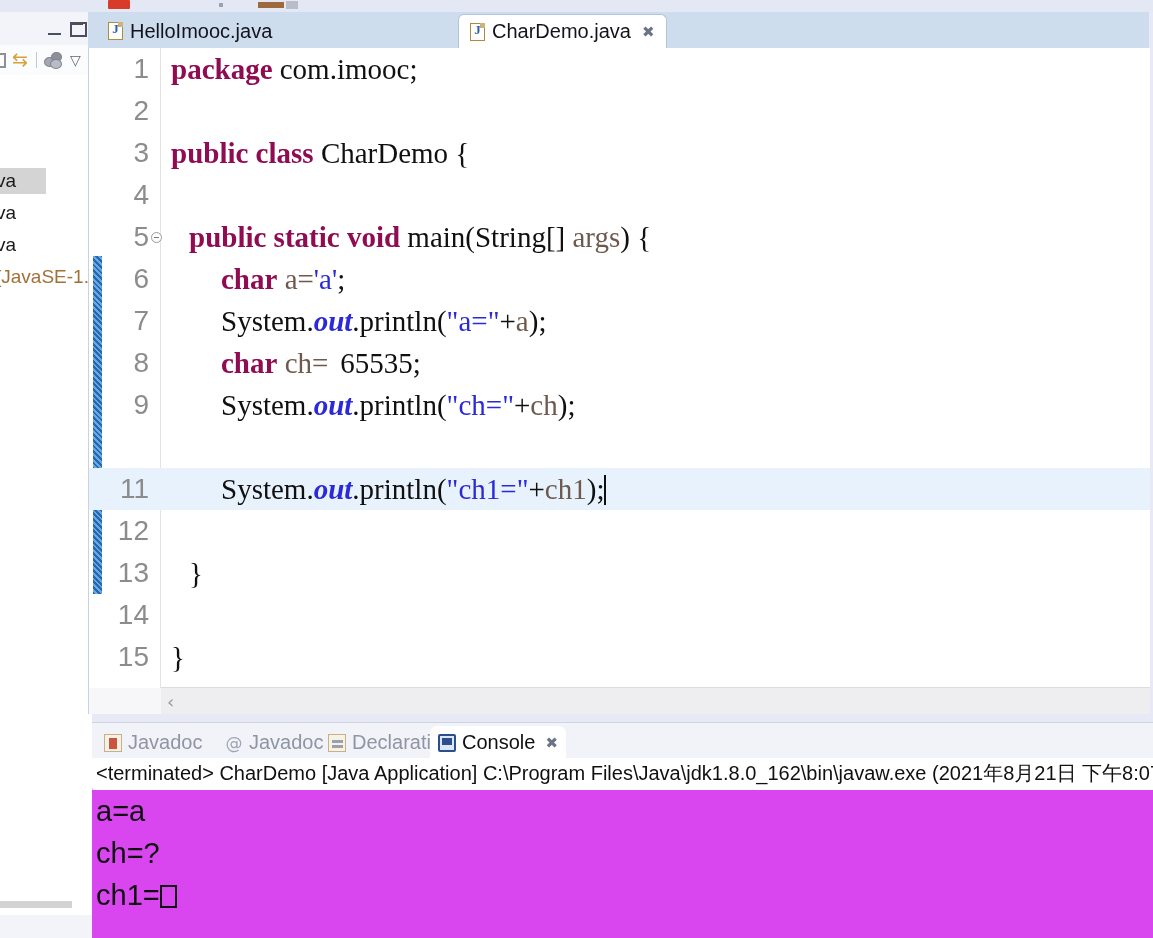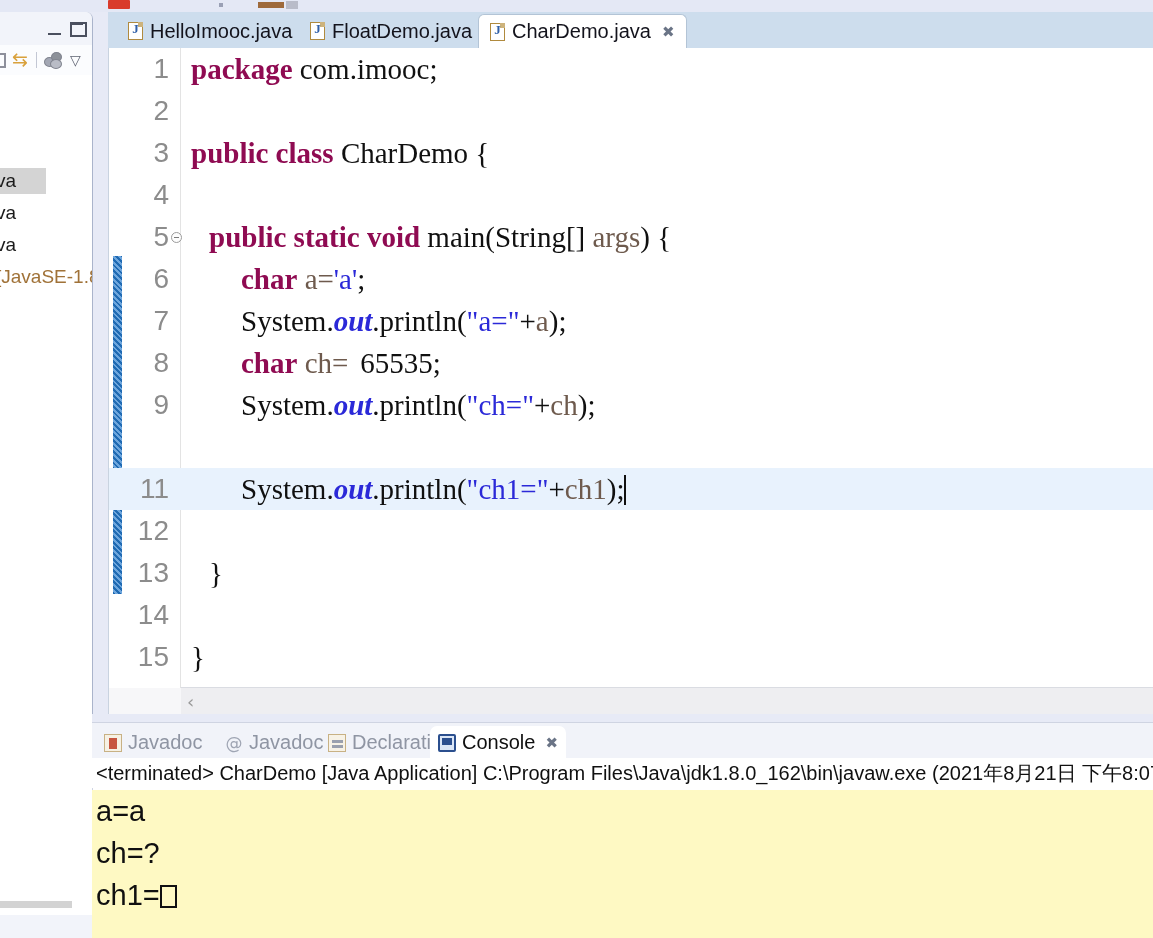--- a/index.html
+++ b/index.html
@@ -107,21 +107,21 @@
     position: absolute; left: 0px; bottom: 6px; width: 92px; height: 8px;
     background: #ffffff;
   }
   .lv-hscroll .thumb {
     position: absolute; left: 0px; top: 0px; width: 72px; height: 7px;
     background: #d3d3d3;
   }
 
   
   .editor-area {
-    position: absolute; left: 108px; top: 12px; width: 870px; height: 702px;
+    position: absolute; left: 88px; top: 12px; width: 870px; height: 702px;
   }
   .tabbar {
     position: absolute; left: 0; top: 0; width: 1061px; height: 36px;
     background: #cddded;
     border-bottom: 1px solid #b3c4d6;
   }
   .tab {
     position: absolute; top: 2px; height: 34px;
     display: flex; align-items: center; gap: 7px;
     padding: 0 11px;
@@ -285,21 +285,21 @@
   }
   .console-header {
     position: absolute; left: 0; top: 44px; width: 1061px; height: 30px;
     font-size: 20px; color: #101010; white-space: nowrap;
     line-height: 30px; padding-left: 4px;
     background: #ffffff;
     box-sizing: border-box;
   }
   .console-body {
     position: absolute; left: 0; top: 76px; width: 1061px; height: 148px;
-    background: #fef9c3;
+    background: #d946ef;
     padding-left: 4px;
     box-sizing: border-box;
   }
   .console-line {
     height: 42px; line-height: 42px; font-size: 29px; color: #101010;
     white-space: pre;
     font-family: "Liberation Sans", sans-serif;
   }
   .tofu {
     display: inline-block; width: 17px; height: 23px;
@@ -363,26 +363,20 @@
     <div class="tabbar">
       <div class="tab-left-curl"></div>
 
       <div class="tab inactive" style="left:9px;">
         <span class="java-icon">
             <span class="fold"></span>
           </span>
         <span>HelloImooc.java</span>
       </div>
 
-      <div class="tab inactive" style="left:191px;">
-        <span class="java-icon">
-            <span class="fold"></span>
-          </span>
-        <span>FloatDemo.java</span>
-      </div>
 
       <div class="tab active" style="left:370px;">
         <span class="java-icon">
             <span class="fold"></span>
           </span>
         <span>CharDemo.java</span>
         <span class="tab-close">✖</span>
       </div>
     </div>
 

